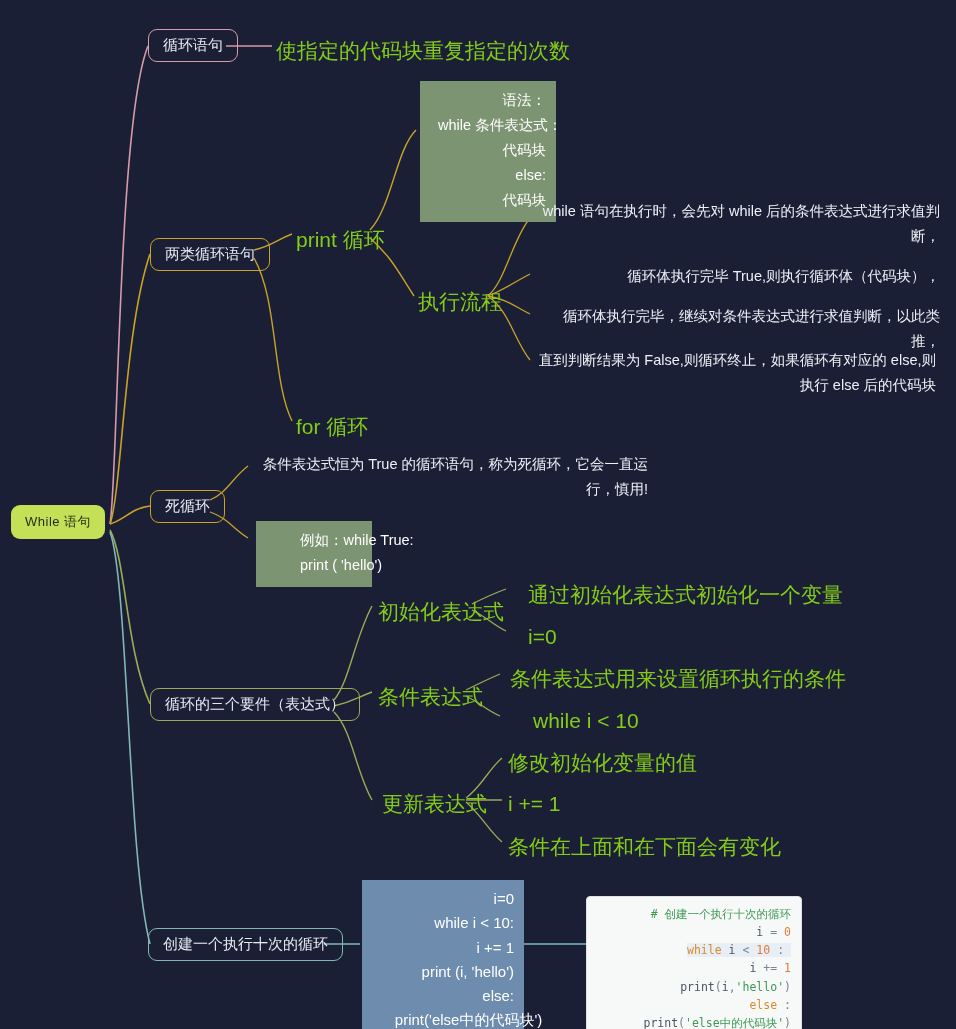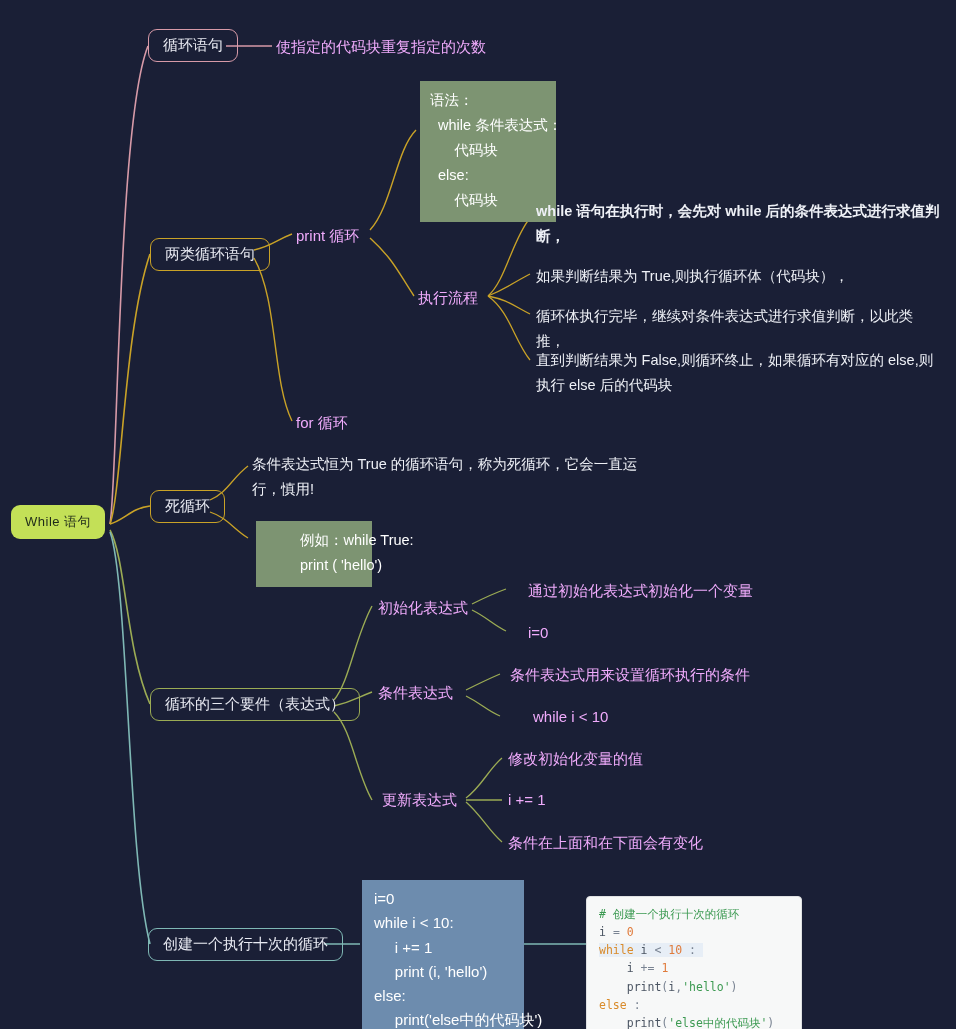--- a/index.html
+++ b/index.html
@@ -6,21 +6,21 @@
   body{
     width:956px;height:1029px;
     background:#1a1f36;
     font-family:"Liberation Sans","DejaVu Sans",sans-serif;
     overflow:hidden;
     position:relative;
   }
   #canvas{position:absolute;left:0;top:0;width:956px;height:1029px;}
   svg.links{position:absolute;left:0;top:0;width:956px;height:1029px;pointer-events:none;}
 
-  .node{position:absolute;box-sizing:border-box;}
+  .node{position:absolute;box-sizing:border-box;text-align:right;}
 
   
   .root{
     background:#c3e057;color:#1f2a1a;
     border-radius:9px;
     padding:8px 14px;
     font-size:13px;
     white-space:nowrap;
     letter-spacing:.5px;
   }
@@ -35,22 +35,22 @@
     font-size:15px;
     white-space:nowrap;
   }
   .boxnode.rose{border-color:#d79aa8;}
   .boxnode.gold{border-color:#c9a227;}
   .boxnode.olive{border-color:#9bab54;}
   .boxnode.teal{border-color:#7fb8b5;}
 
   
   .textnode{
-    color:#f0abfc;
-    font-size:15px;
+    color:#84cc16;
+    font-size:21px;
     white-space:nowrap;
     line-height:1.35;
   }
 
   
   .para{
     color:#eef0f6;
     font-size:14.5px;
     line-height:1.75;
   }
@@ -171,22 +171,22 @@
   <div class="node textnode" style="left:296px;top:413px;">for 循环</div>
 
   <div class="node greenblock" style="left:420px;top:81px;width:136px;">语法：
   while 条件表达式：
       代码块
   else:
       代码块</div>
 
   <div class="node textnode" style="left:418px;top:288px;">执行流程</div>
 
-  <div class="node para" style="left:536px;top:199px;width:404px;font-weight:bold;">while 语句在执行时，会先对 while 后的条件表达式进行求值判断，</div>
-  <div class="node para" style="left:536px;top:264px;width:404px;">如果判断结果为 True,则执行循环体（代码块），</div>
+  <div class="node para" style="left:536px;top:199px;width:404px;">while 语句在执行时，会先对 while 后的条件表达式进行求值判断，</div>
+  <div class="node para" style="left:536px;top:264px;width:404px;">循环体执行完毕 True,则执行循环体（代码块），</div>
   <div class="node para" style="left:536px;top:304px;width:404px;">循环体执行完毕，继续对条件表达式进行求值判断，以此类推，</div>
   <div class="node para" style="left:536px;top:348px;width:400px;">直到判断结果为 False,则循环终止，如果循环有对应的 else,则执行 else 后的代码块</div>
 
   <div class="node boxnode gold" style="left:150px;top:490px;">
     <span>死循环</span>
   </div>
   <div class="node para" style="left:252px;top:452px;width:396px;">条件表达式恒为 True 的循环语句，称为死循环，它会一直运行，慎用!</div>
   <div class="node greenblock" style="left:256px;top:521px;width:116px;padding-left:44px;">例如：while True:
 print ( 'hello')</div>
 

